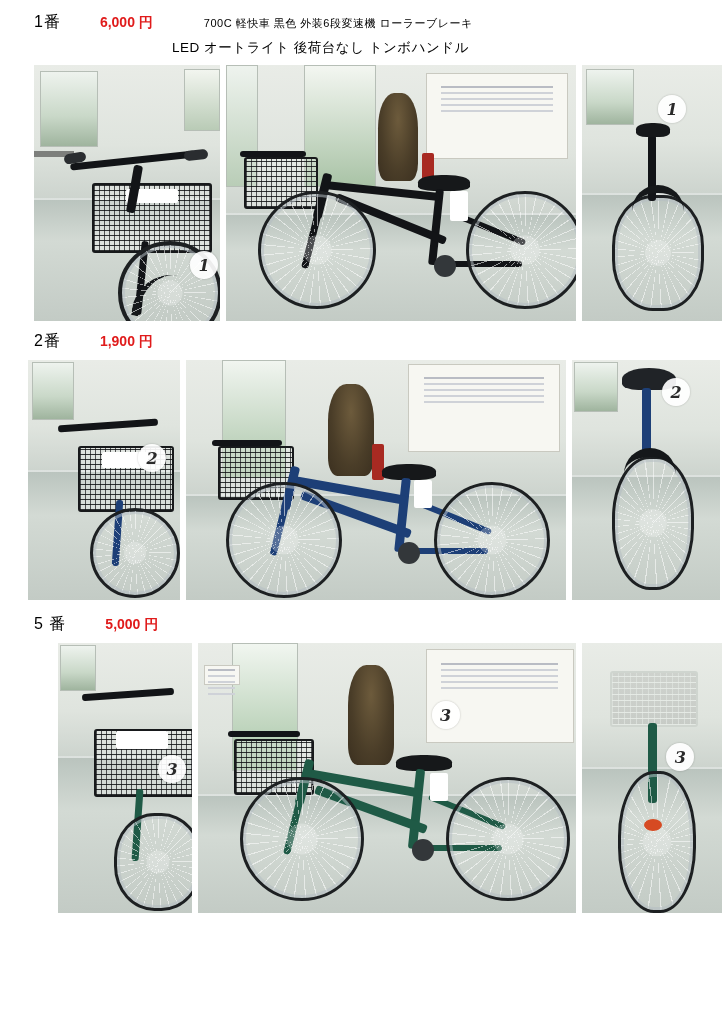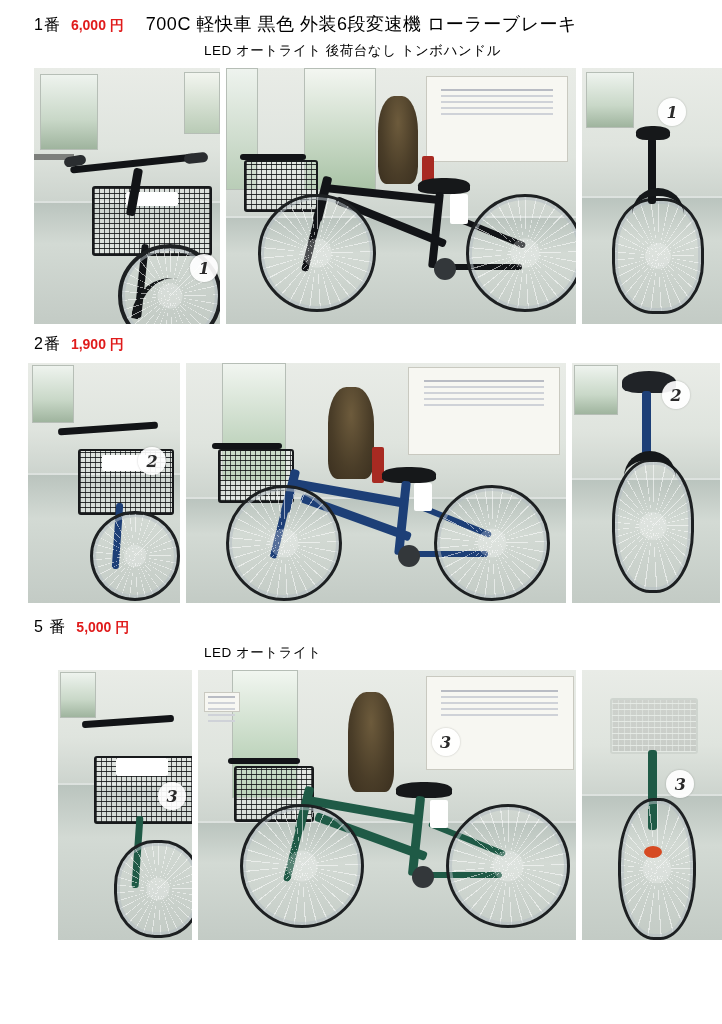--- a/index.html
+++ b/index.html
@@ -22,43 +22,43 @@
     padding: 12px 0 0 0;
   }
   .listing {
     margin-bottom: 6px;
   }
   .head-line {
     display: flex;
     align-items: baseline;
     padding-left: 34px;
     white-space: nowrap;
+    gap: 29px;
   }
   .item-no {
     font-size: 16px;
     letter-spacing: 1px;
     margin-right: 10px;
   }
   .price {
     color: #e01b1b;
     font-size: 14px;
     font-weight: bold;
     margin-right: 22px;
   }
   .spec {
-    font-size: 18px;
+    font-size: 11px;
     letter-spacing: 0.5px;
   }
   .sub-line {
     padding-left: 172px;
     font-size: 13.5px;
     letter-spacing: 0.5px;
     margin-top: 6px;
     white-space: nowrap;
-    margin-left: 32px;
   }
   .photos {
     display: flex;
     align-items: flex-start;
     margin-top: 8px;
   }
   .photo {
     position: relative;
     overflow: hidden;
     background: #cfd6d2;
@@ -291,21 +291,20 @@
         <div class="numcircle" style="left:90px;top:18px;width:28px;height:28px;font-size:16px;">2</div>
       </div>
     </div>
   </div>
 
   <div class="listing" style="margin-top:14px;">
     <div class="head-line">
       <span class="item-no">5 番</span>
       <span class="price">5,000 円</span>
     </div>
-    <div class="sub-line">LED オートライト</div>
 
     <div class="photos" style="padding-left:58px;">
 
       <div class="photo" style="width:134px;height:270px;">
         <div class="wall" style="height:42%;"></div>
         <div class="floor" style="height:58%;"></div>
         <div class="window" style="left:2px;top:2px;width:34px;height:44px;"></div>
         <div class="tube" style="left:24px;top:48px;width:92px;height:7px;transform:rotate(-4deg);"></div>
         <div class="basket" style="left:36px;top:86px;width:96px;height:64px;"></div>
         <div class="tag" style="left:58px;top:88px;width:52px;height:18px;"></div>

